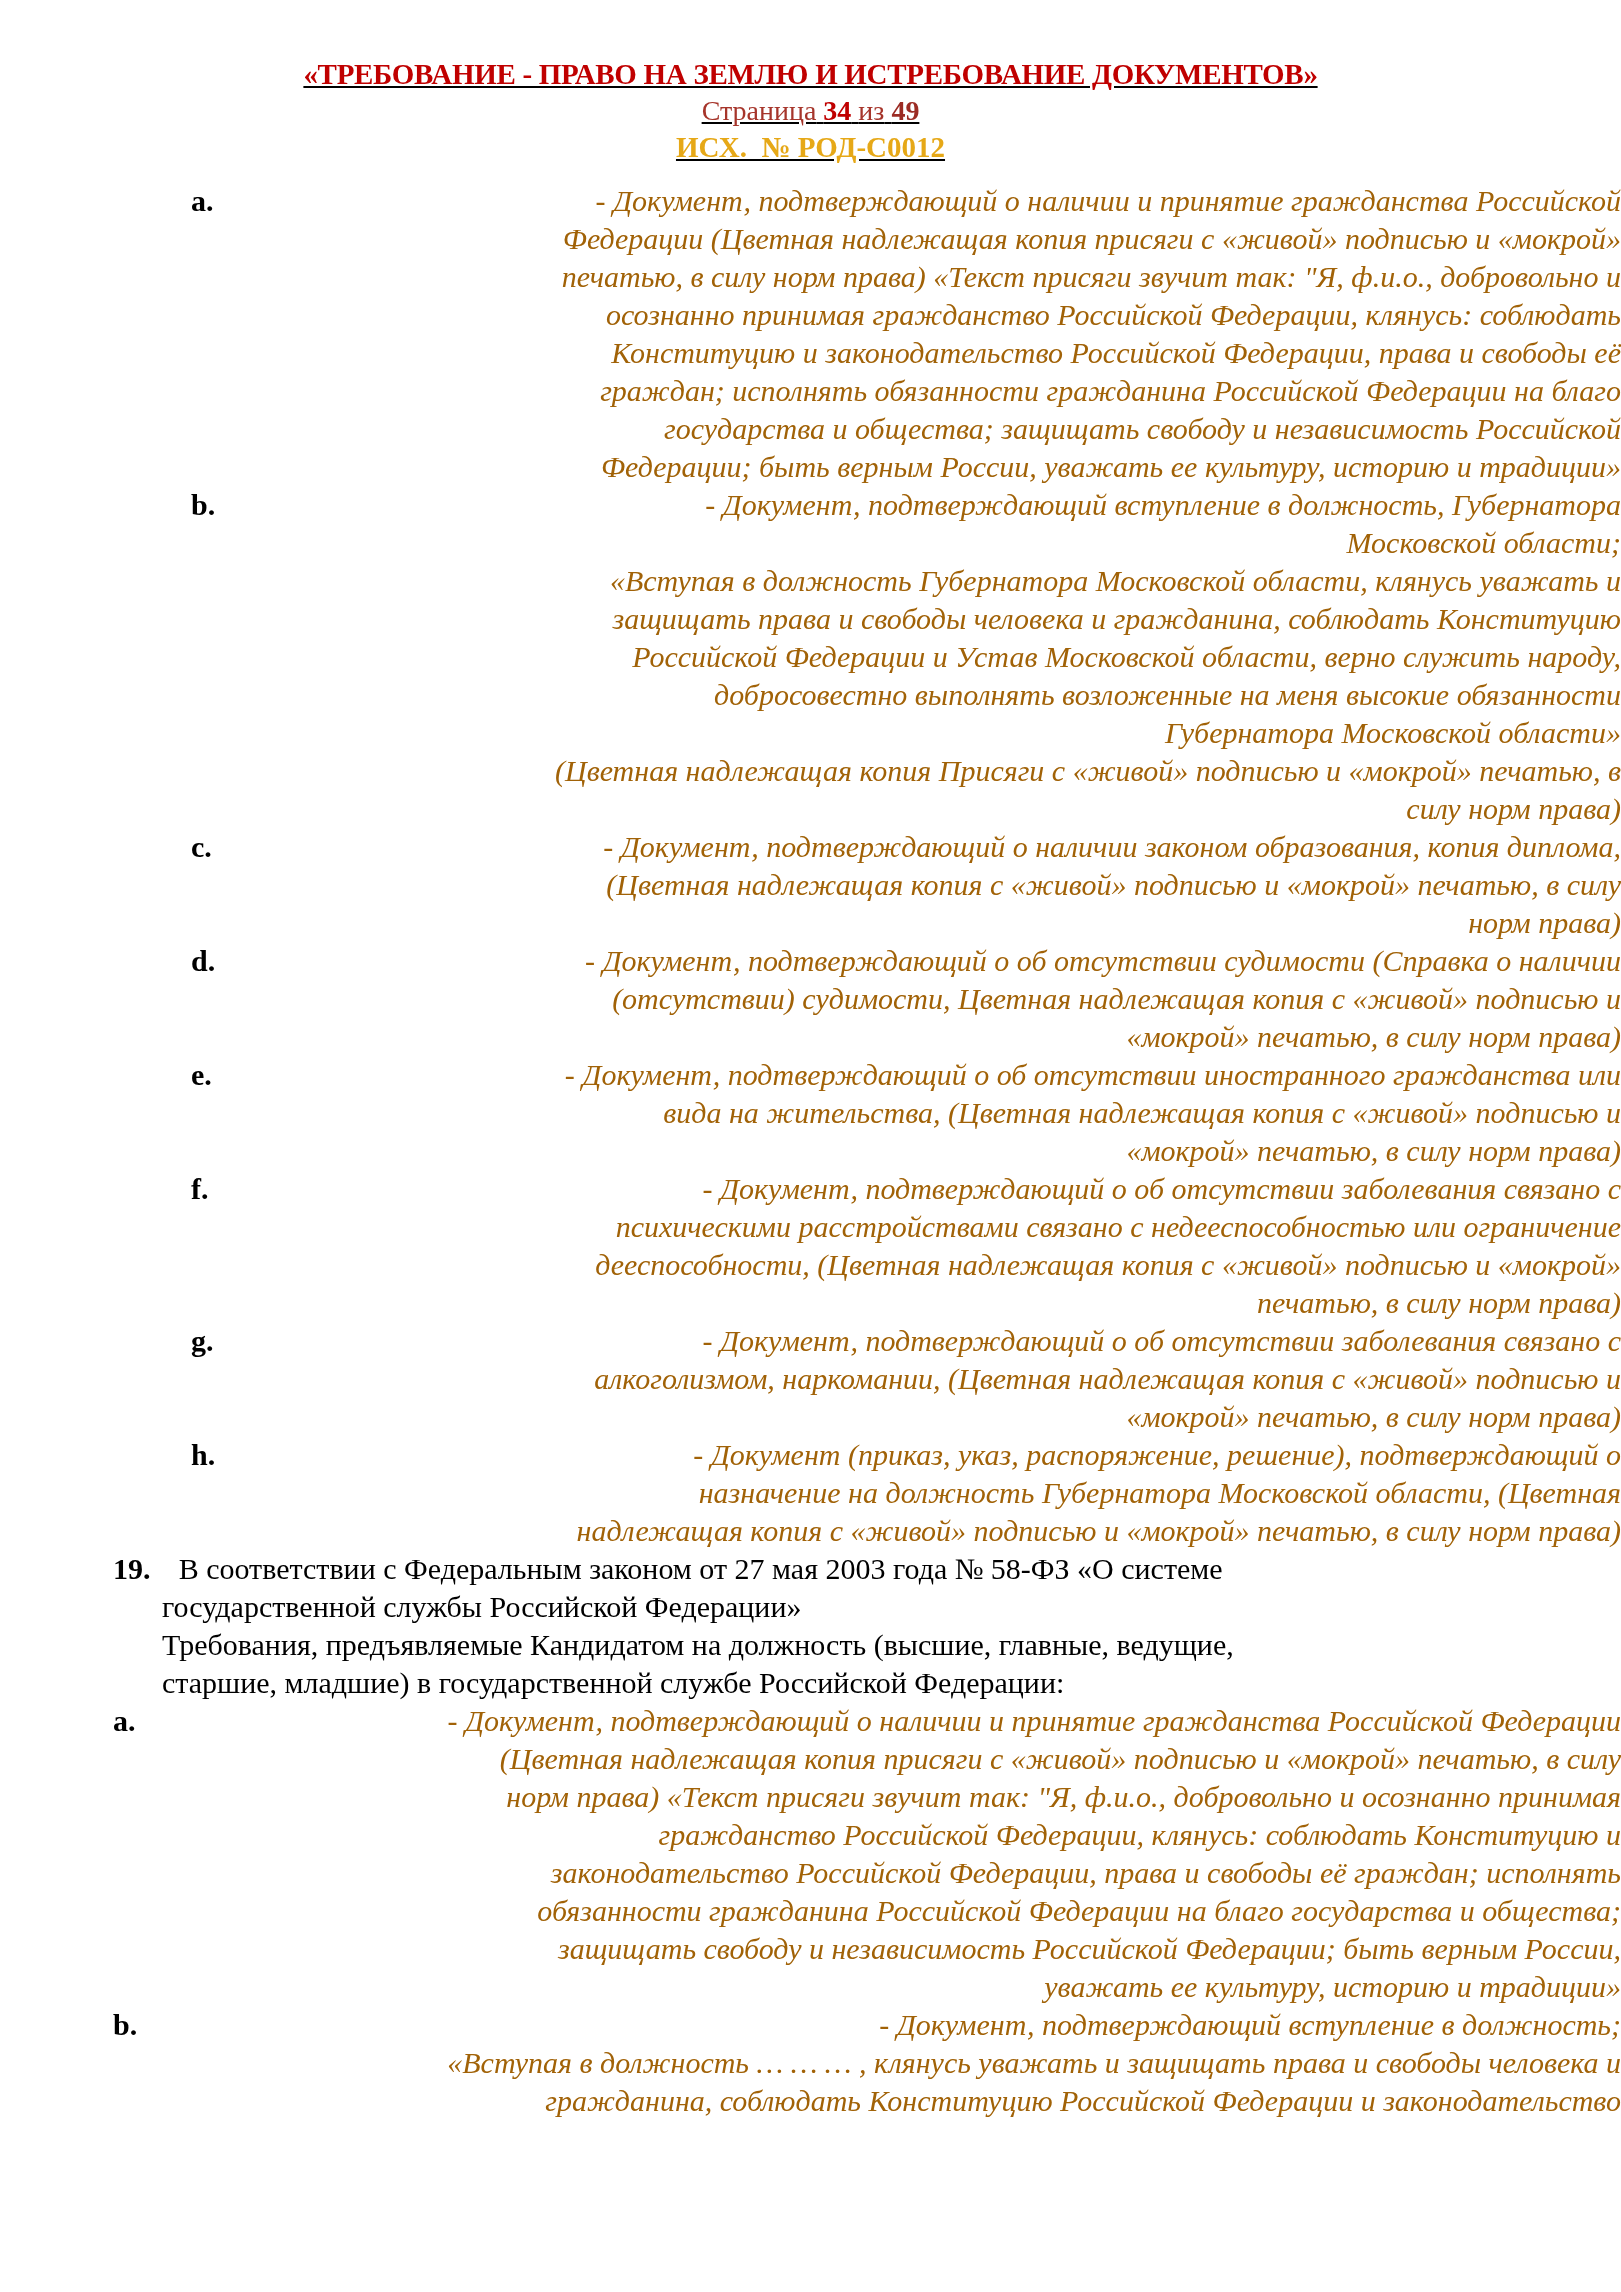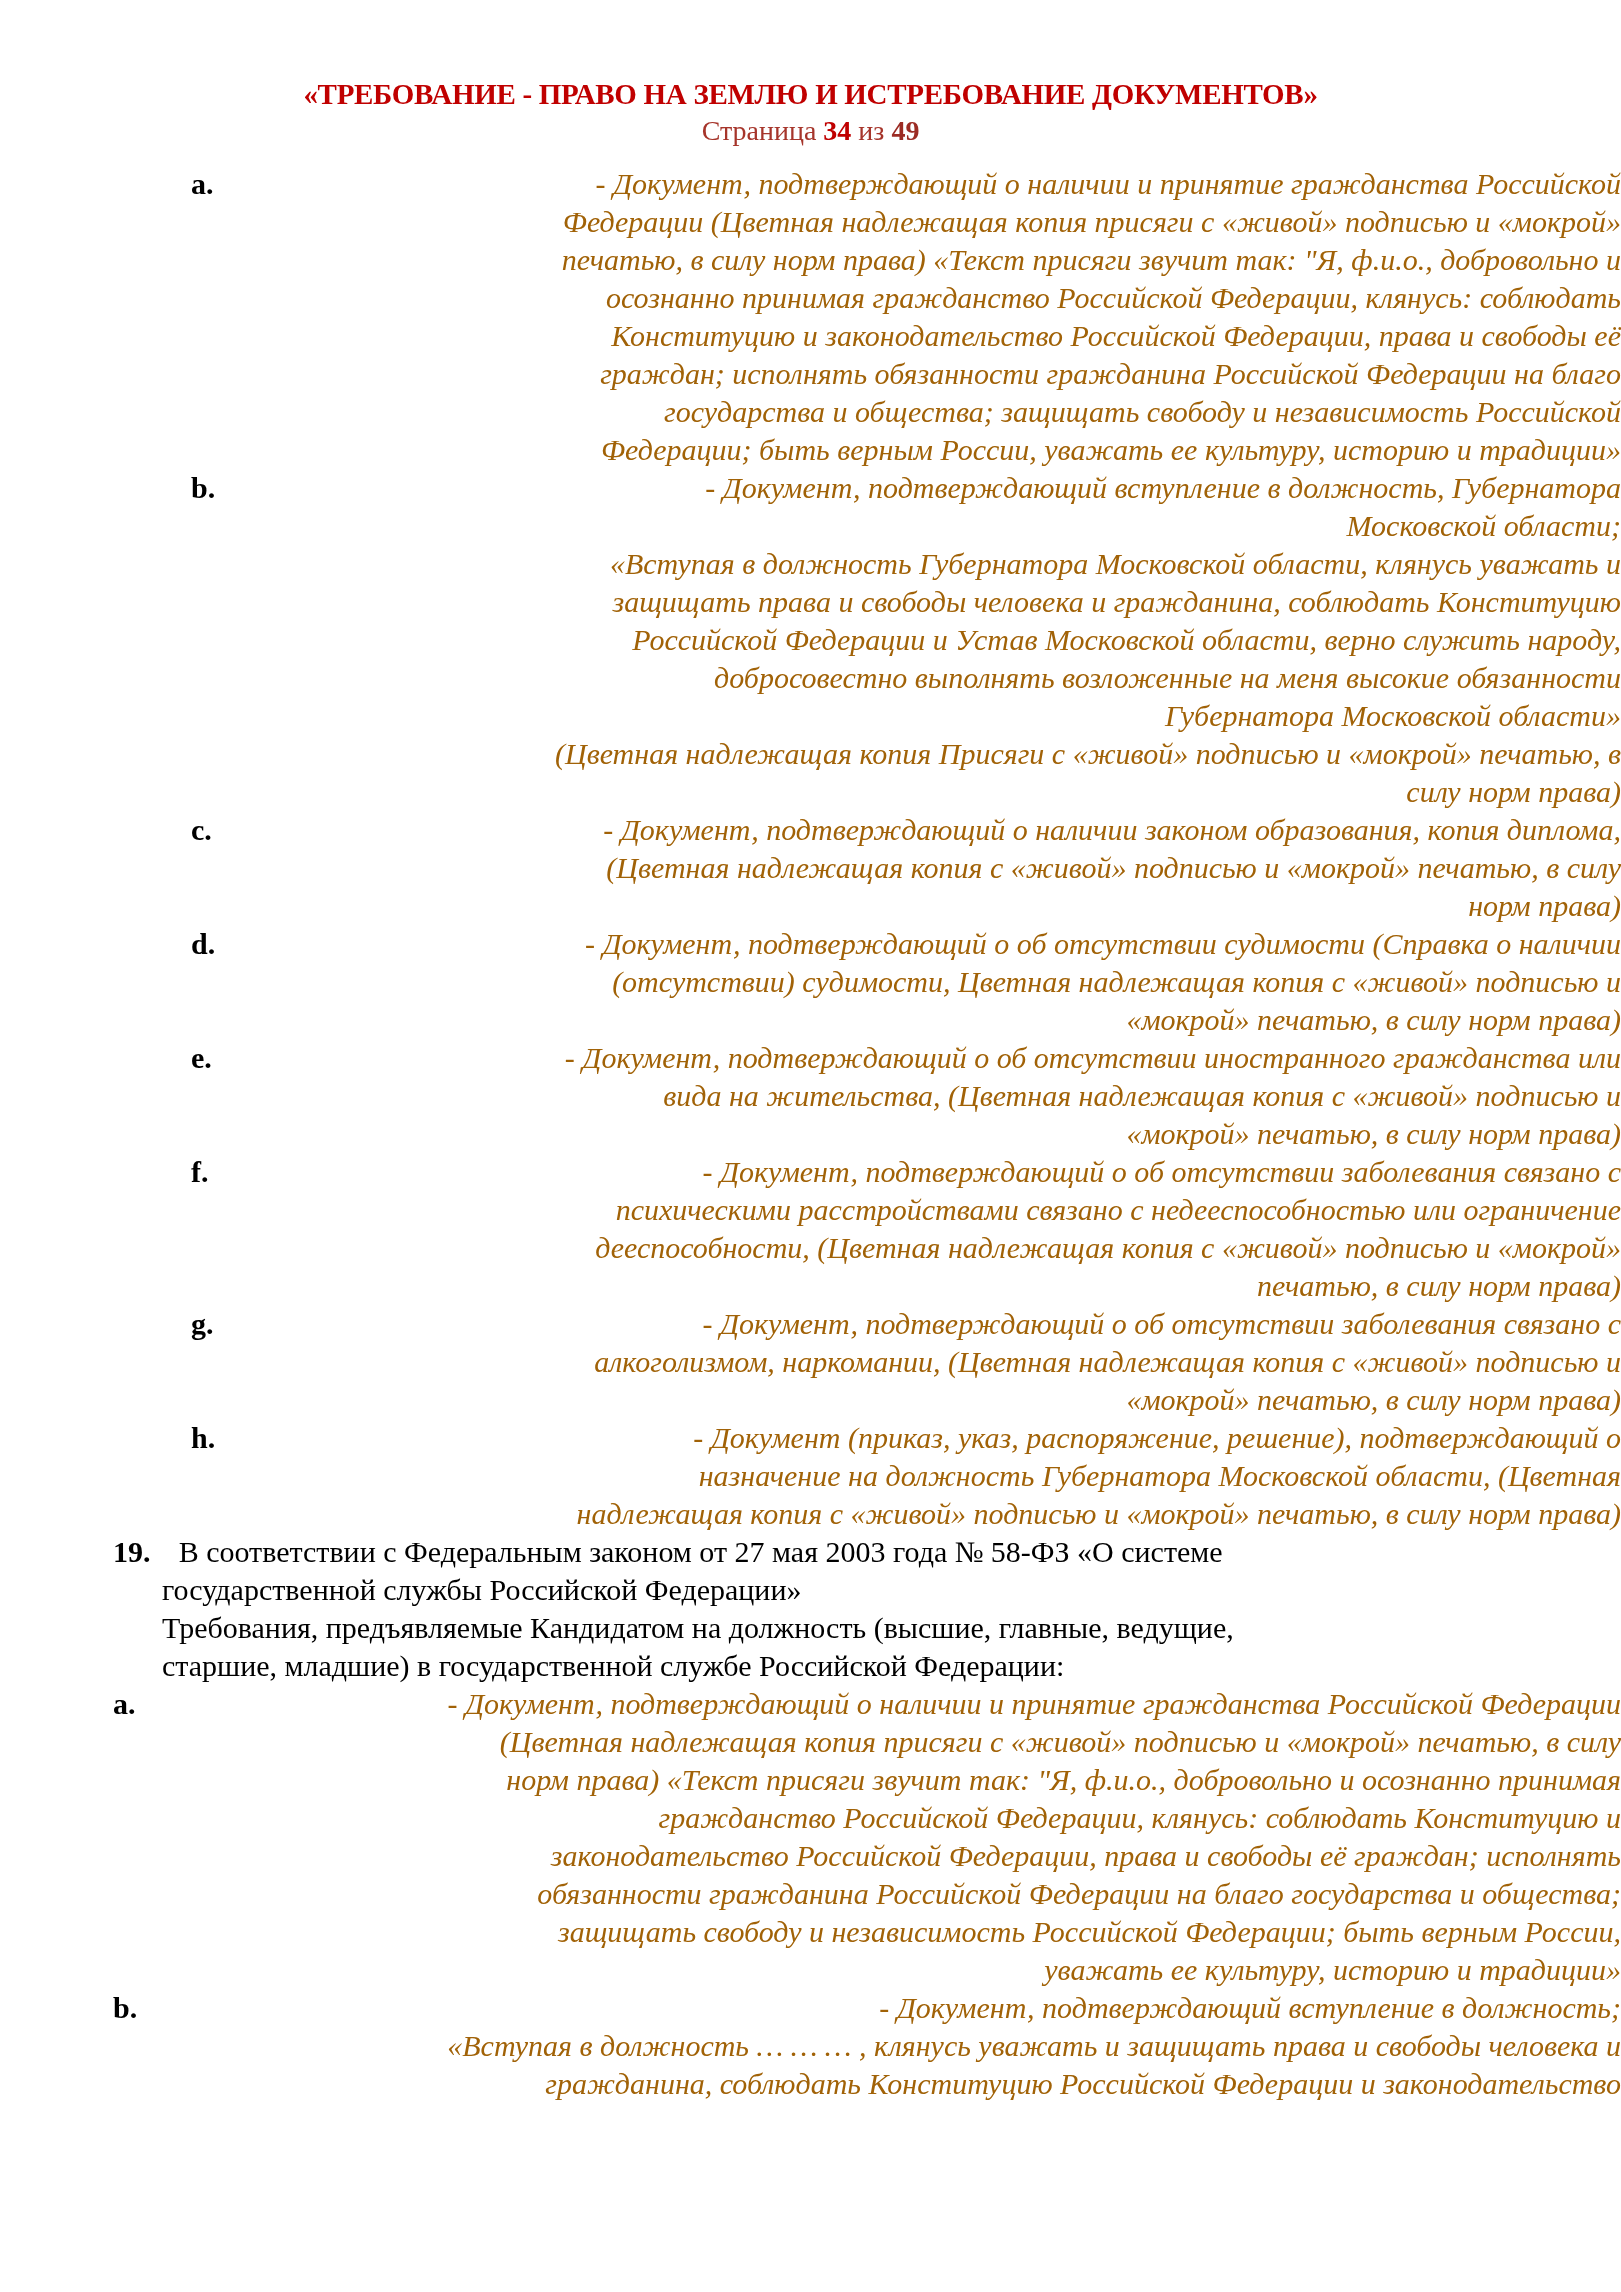--- a/index.html
+++ b/index.html
@@ -4,21 +4,21 @@
 <style>
   html, body { margin: 0; padding: 0; }
   body {
     width: 1621px; height: 2293px;
     background: #ffffff;
     font-family: "Liberation Serif", "DejaVu Serif", serif;
     color: #000000;
   }
   .page { position: relative; width: 1621px; height: 2293px; overflow: hidden; }
 
-  .doc-header { text-align: center; padding-top: 76px; }
+  .doc-header { text-align: center; padding-top: 56px; text-decoration: underline; }
   .doc-title {
     font-weight: bold; font-size: 29px; line-height: 37px;
     color: #C00000; letter-spacing: -0.3px;
   }
   .page-line { font-size: 28px; line-height: 36px; color: #A6352B; text-align: center; }
   .page-line .num { font-weight: bold; color: #C00000; }
   .page-line .total { font-weight: bold; color: #9C2C24; }
   .ref-line {
     font-weight: bold; font-size: 29px; line-height: 37px;
     color: #E6A817; white-space: pre;
@@ -58,20 +58,21 @@
 <div class="page">
 
   <div class="doc-header">
     <div class="doc-title">«ТРЕБОВАНИЕ - ПРАВО НА ЗЕМЛЮ И ИСТРЕБОВАНИЕ ДОКУМЕНТОВ»</div>
     <div class="page-line">
       <span>Страница</span>
       <span class="num">34</span>
       <span>из</span>
       <span class="total">49</span>
     </div>
+    <div class="ref-line">ИСХ.  № РОД-С0012</div>
   </div>
 
   <div class="list-abc">
     <div class="item">
       <span class="marker">a.</span>
       <div class="text red">- Документ, подтверждающий о наличии и принятие гражданства Российской
 Федерации (Цветная надлежащая копия присяги с «живой» подписью и «мокрой»
 печатью, в силу норм права) «Текст присяги звучит так: "Я, ф.и.о., добровольно и
 осознанно принимая гражданство Российской Федерации, клянусь: соблюдать
 Конституцию и законодательство Российской Федерации, права и свободы её

